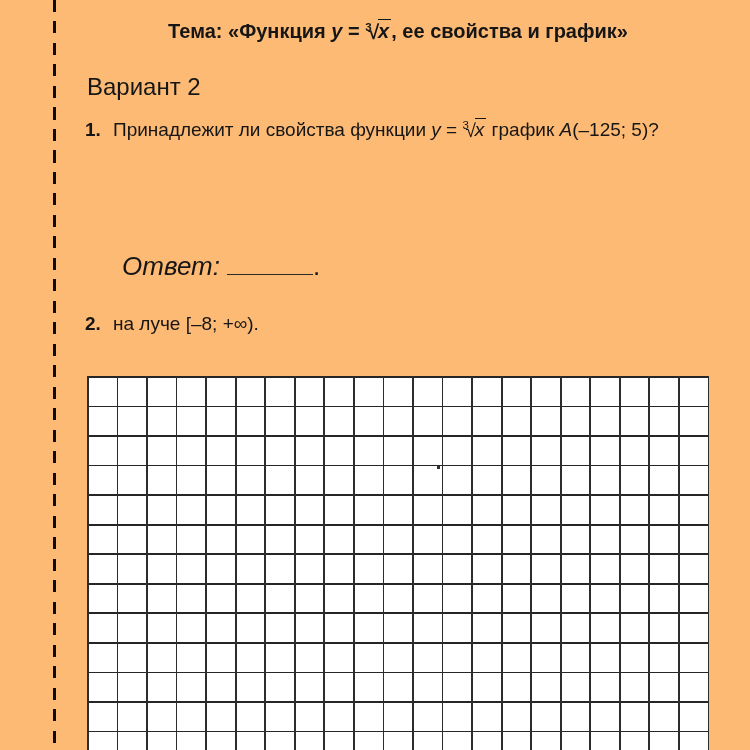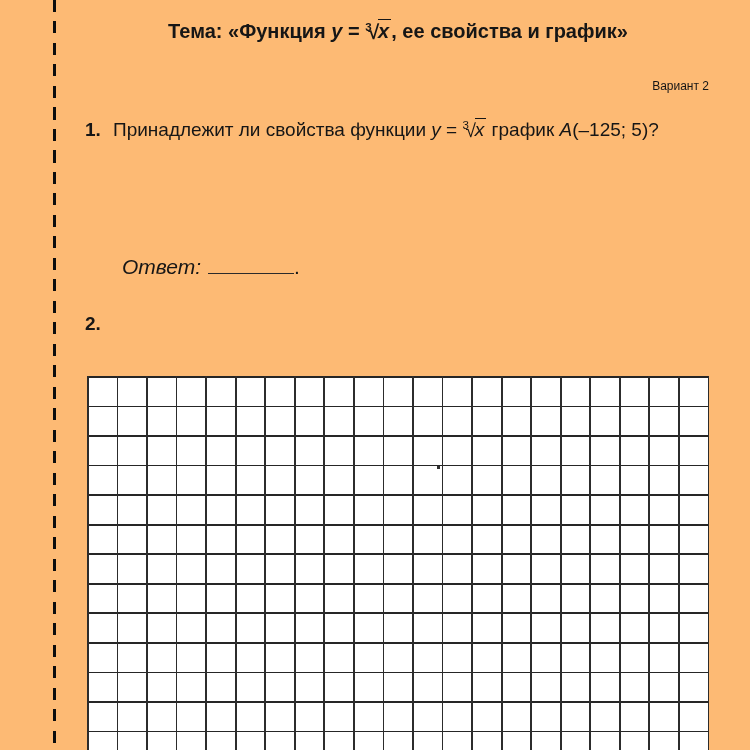--- a/index.html
+++ b/index.html
@@ -37,22 +37,22 @@
     font-size: 20px;
     line-height: 27px;
     white-space: nowrap;
   }
 
   .variant {
     position: absolute;
     left: 87px;
     top: 73px;
     width: 622px;
-    text-align: right;
-    font-size: 12px;
+    text-align: left;
+    font-size: 24px;
     line-height: 27px;
   }
 
   .question {
     position: absolute;
     left: 85px;
     width: 624px;
     display: flex;
   }
   .q1 { top: 116px; }
@@ -68,21 +68,21 @@
     flex: 1 1 auto;
     font-size: 19px;
     line-height: 27px;
   }
   .q2 .line1 { text-align: justify; text-align-last: justify; }
 
   .answer {
     position: absolute;
     left: 122px;
     top: 253px;
-    font-size: 21px;
+    font-size: 26px;
     line-height: 27px;
   }
   .answer .label { font-style: italic; }
   .blank {
     display: inline-block;
     width: 86px;
     border-bottom: 1.7px solid #2a2a2a;
     margin-left: 7px;
   }
 
@@ -159,20 +159,21 @@
     </div>
   </div>
 
   <div class="answer">
     <span class="label">Ответ:</span><span class="blank"></span><span>.</span>
   </div>
 
   <div class="question q2">
     <div class="qnum">2.</div>
     <div class="qtext">
+      <div class="line2">на луче [–8; +∞).</div>
     </div>
   </div>
 
   <div class="grid-paper"></div>
 
   <div class="stray-dot"></div>
 
 </div>
 
 </body></html>

